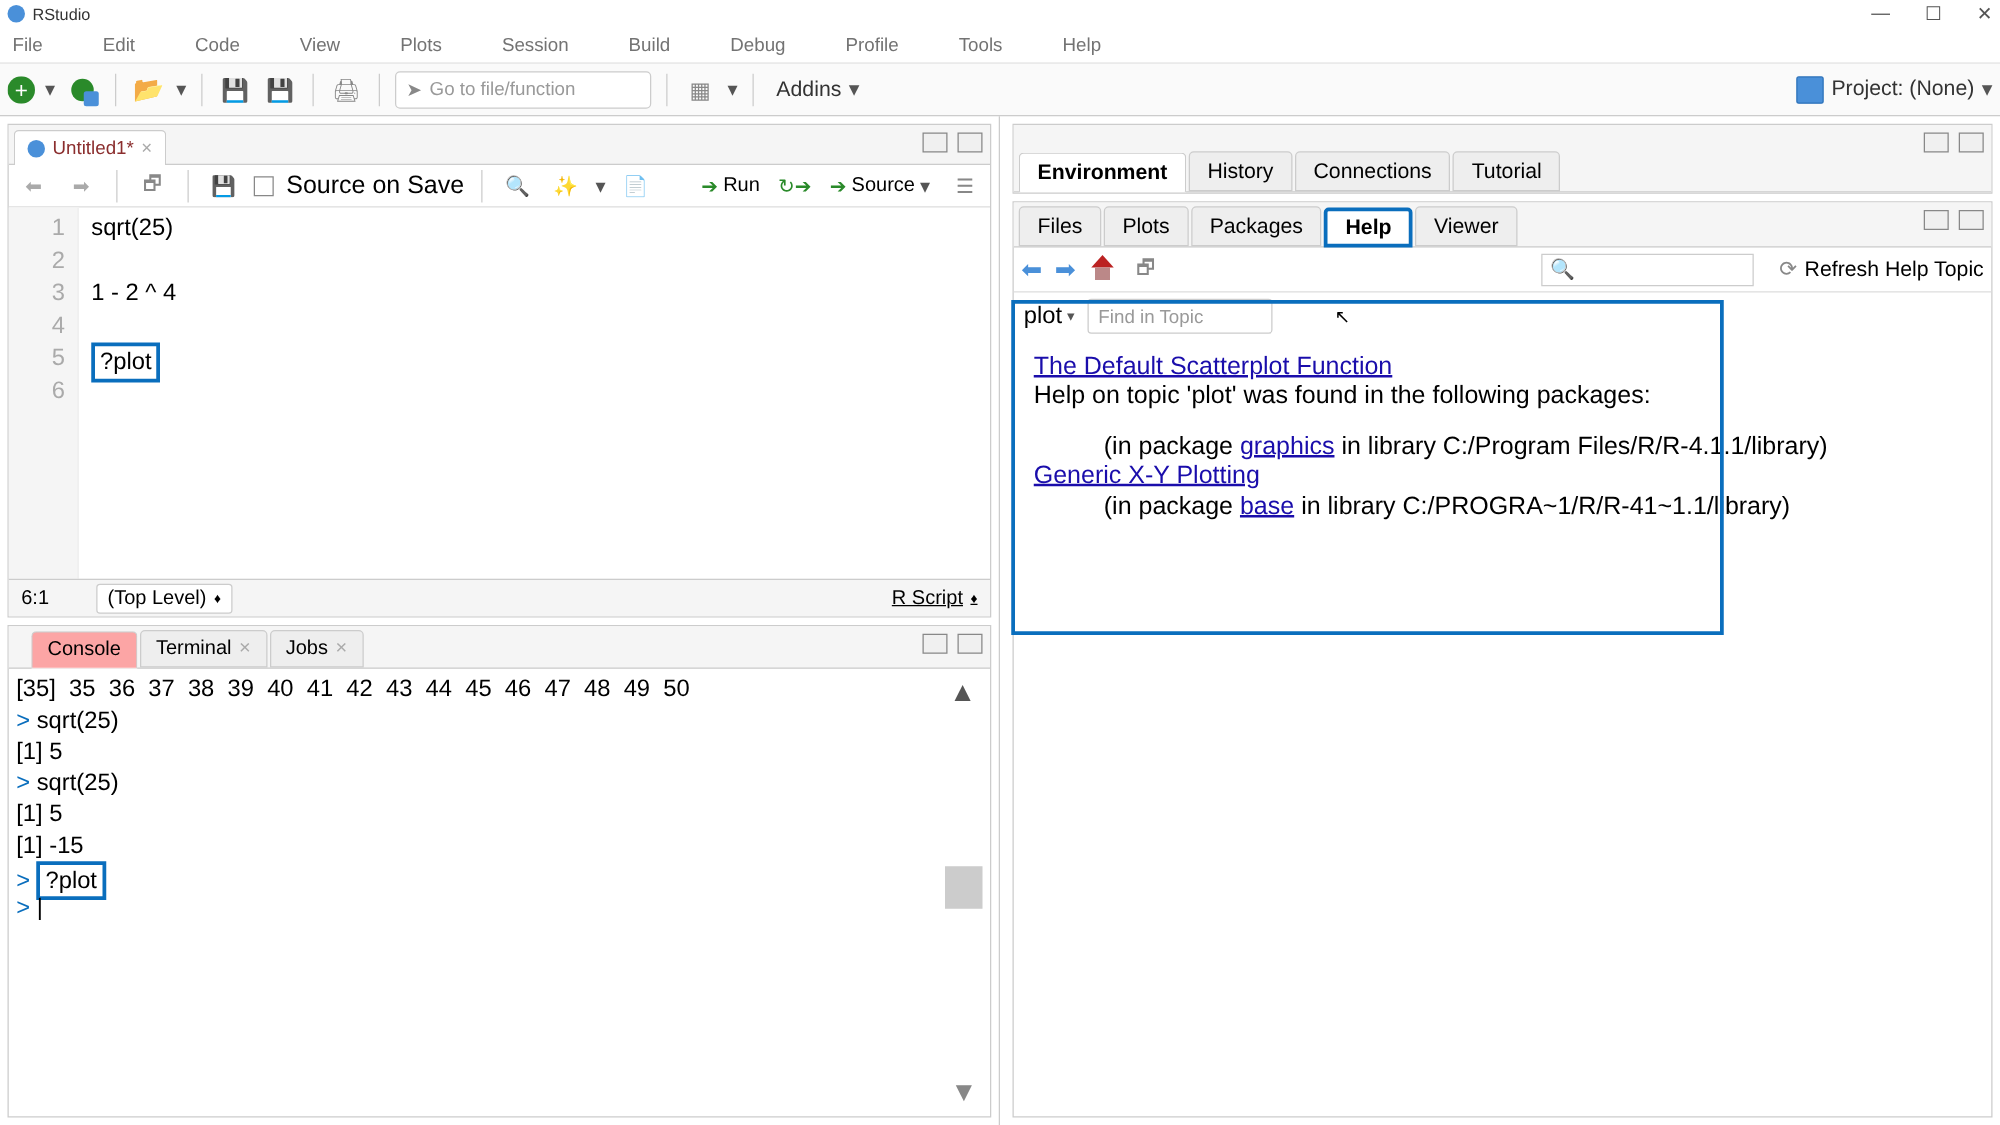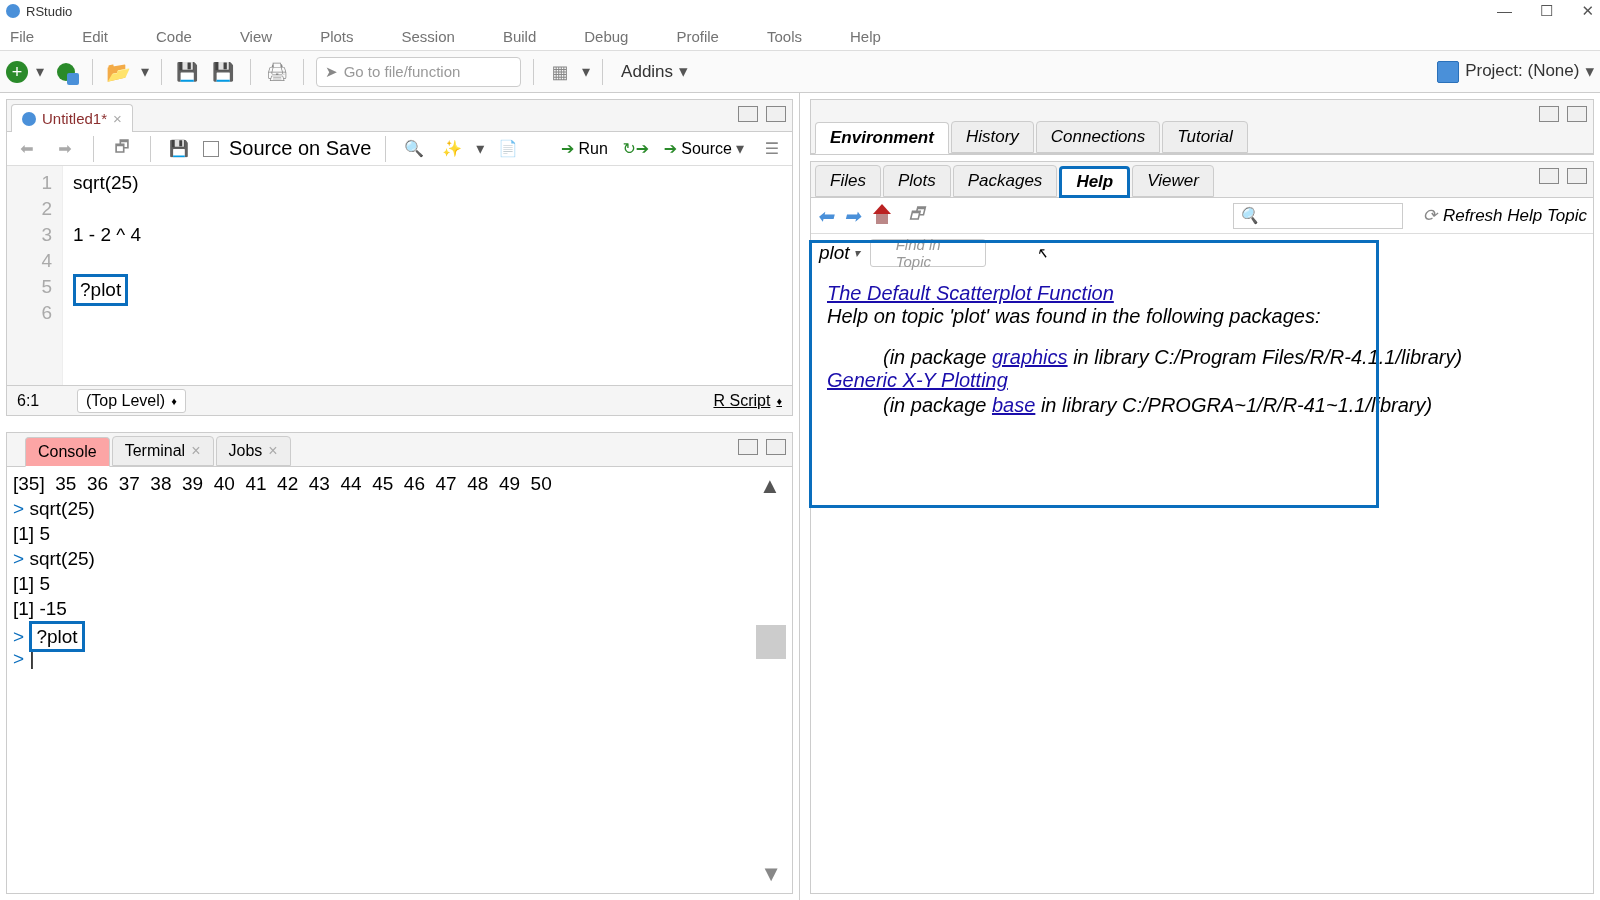--- a/index.html
+++ b/index.html
@@ -21,25 +21,25 @@
 .tb-btn { display: inline-flex; align-items: center; justify-content: center; width: 28px; height: 28px; border: 1px solid transparent; border-radius: 3px; cursor: pointer; }
 .tb-sep { width: 1px; height: 26px; background: #ccc; margin: 0 4px; }
 .gotofile { width: 205px; height: 30px; border: 1px solid #ccc; border-radius: 4px; padding: 0 8px; font-size: 15px; color: #999; display: flex; align-items: center; background: #fff; }
 .addins { font-size: 17px; color: #333; display: flex; align-items: center; gap: 6px; cursor: pointer; margin-left: 6px; }
 .project { margin-left: auto; display: flex; align-items: flex-start; gap: 6px; font-size: 17px; color: #333; cursor: pointer; }
 .project .cube { width: 22px; height: 22px; background: #4a90d9; border: 1px solid #2a70b9; border-radius: 2px; }
 
 
 .main { display: flex; height: calc(900px - 22px - 29px - 42px); }
 .left { width: 800px; border-right: 1px solid #ccc; display: flex; flex-direction: column; padding: 6px; }
-.right { flex: 1; display: flex; flex-direction: column; padding: 6px 6px 6px 10px; font-style: italic; }
+.right { flex: 1; display: flex; flex-direction: column; padding: 6px 6px 6px 10px; }
 
 
 .pane { border: 1px solid #ccc; display: flex; flex-direction: column; background: #fff; }
-.source-pane { height: 317px; margin-bottom: 16px; }
+.source-pane { height: 395px; margin-bottom: 6px; }
 .tabstrip { height: 32px; display: flex; align-items: flex-end; border-bottom: 1px solid #ccc; background: #f5f5f5; padding: 0 4px; position: relative; }
 .tab { height: 28px; padding: 0 10px; border: 1px solid #ccc; border-bottom: none; background: #fff; display: flex; align-items: center; gap: 6px; font-size: 15px; border-radius: 4px 4px 0 0; margin-bottom: -1px; }
 .tab .ricon { width: 14px; height: 14px; background: #4a90d9; border-radius: 50%; }
 .tab .name { color: #8b2e2e; }
 .tab .close { color: #aaa; font-size: 15px; cursor: pointer; }
 .pane-ctrls { position: absolute; right: 6px; top: 6px; display: flex; gap: 8px; }
 .pane-ctrls span { width: 20px; height: 16px; border: 1px solid #888; cursor: pointer; background: #f0f0f0; }
 
 .src-tool { height: 34px; display: flex; align-items: center; padding: 0 6px; gap: 10px; border-bottom: 1px solid #ddd; }
 .src-tool .chk { width: 16px; height: 16px; border: 1px solid #888; }
@@ -86,21 +86,21 @@
 .help-tool { height: 36px; display: flex; align-items: center; padding: 0 6px; gap: 10px; border-bottom: 1px solid #ddd; }
 .help-tool .nav-arrow { font-size: 20px; color: #4a90d9; cursor: pointer; }
 .help-tool .home { width: 22px; height: 20px; position: relative; cursor: pointer; }
 .help-tool .home::before { content: ""; position: absolute; top: -2px; left: 2px; width: 0; height: 0; border-left: 9px solid transparent; border-right: 9px solid transparent; border-bottom: 10px solid #b22; }
 .help-tool .home::after { content: ""; position: absolute; top: 8px; left: 5px; width: 12px; height: 10px; background: #b88; }
 .help-tool .search { width: 170px; height: 26px; border: 1px solid #ccc; display: flex; align-items: center; padding: 0 6px; margin-left: auto; }
 .help-tool .refresh { margin-left: 10px; display: flex; align-items: center; gap: 6px; font-size: 17px; cursor: pointer; }
 
 .help-sub { height: 38px; display: flex; align-items: center; padding: 0 8px; gap: 10px; }
 .help-sub .topic { font-size: 19px; display: flex; align-items: center; gap: 4px; cursor: pointer; }
-.help-sub .find { width: 116px; height: 28px; border: 1px solid #ccc; padding: 0 25px; font-size: 15px; color: #999; display: flex; align-items: center; background: #fff; border-radius: 3px; }
+.help-sub .find { width: 148px; height: 28px; border: 1px solid #ccc; padding: 0 8px; font-size: 15px; color: #999; display: flex; align-items: center; background: #fff; border-radius: 3px; }
 
 .help-content { flex: 1; padding: 10px 16px; font-size: 20px; font-family: "Times New Roman", serif; position: relative; }
 .help-content a { color: #1a0dab; text-decoration: underline; }
 .help-content .desc { padding-left: 56px; margin-top: 2px; }
 .help-hl { position: absolute; border: 3px solid #0a6ebd; left: -2px; top: -32px; width: 570px; height: 268px; pointer-events: none; }
 
 .cursor-ptr { position: absolute; font-size: 15px; }
 </style>
 </head>
 <body>

